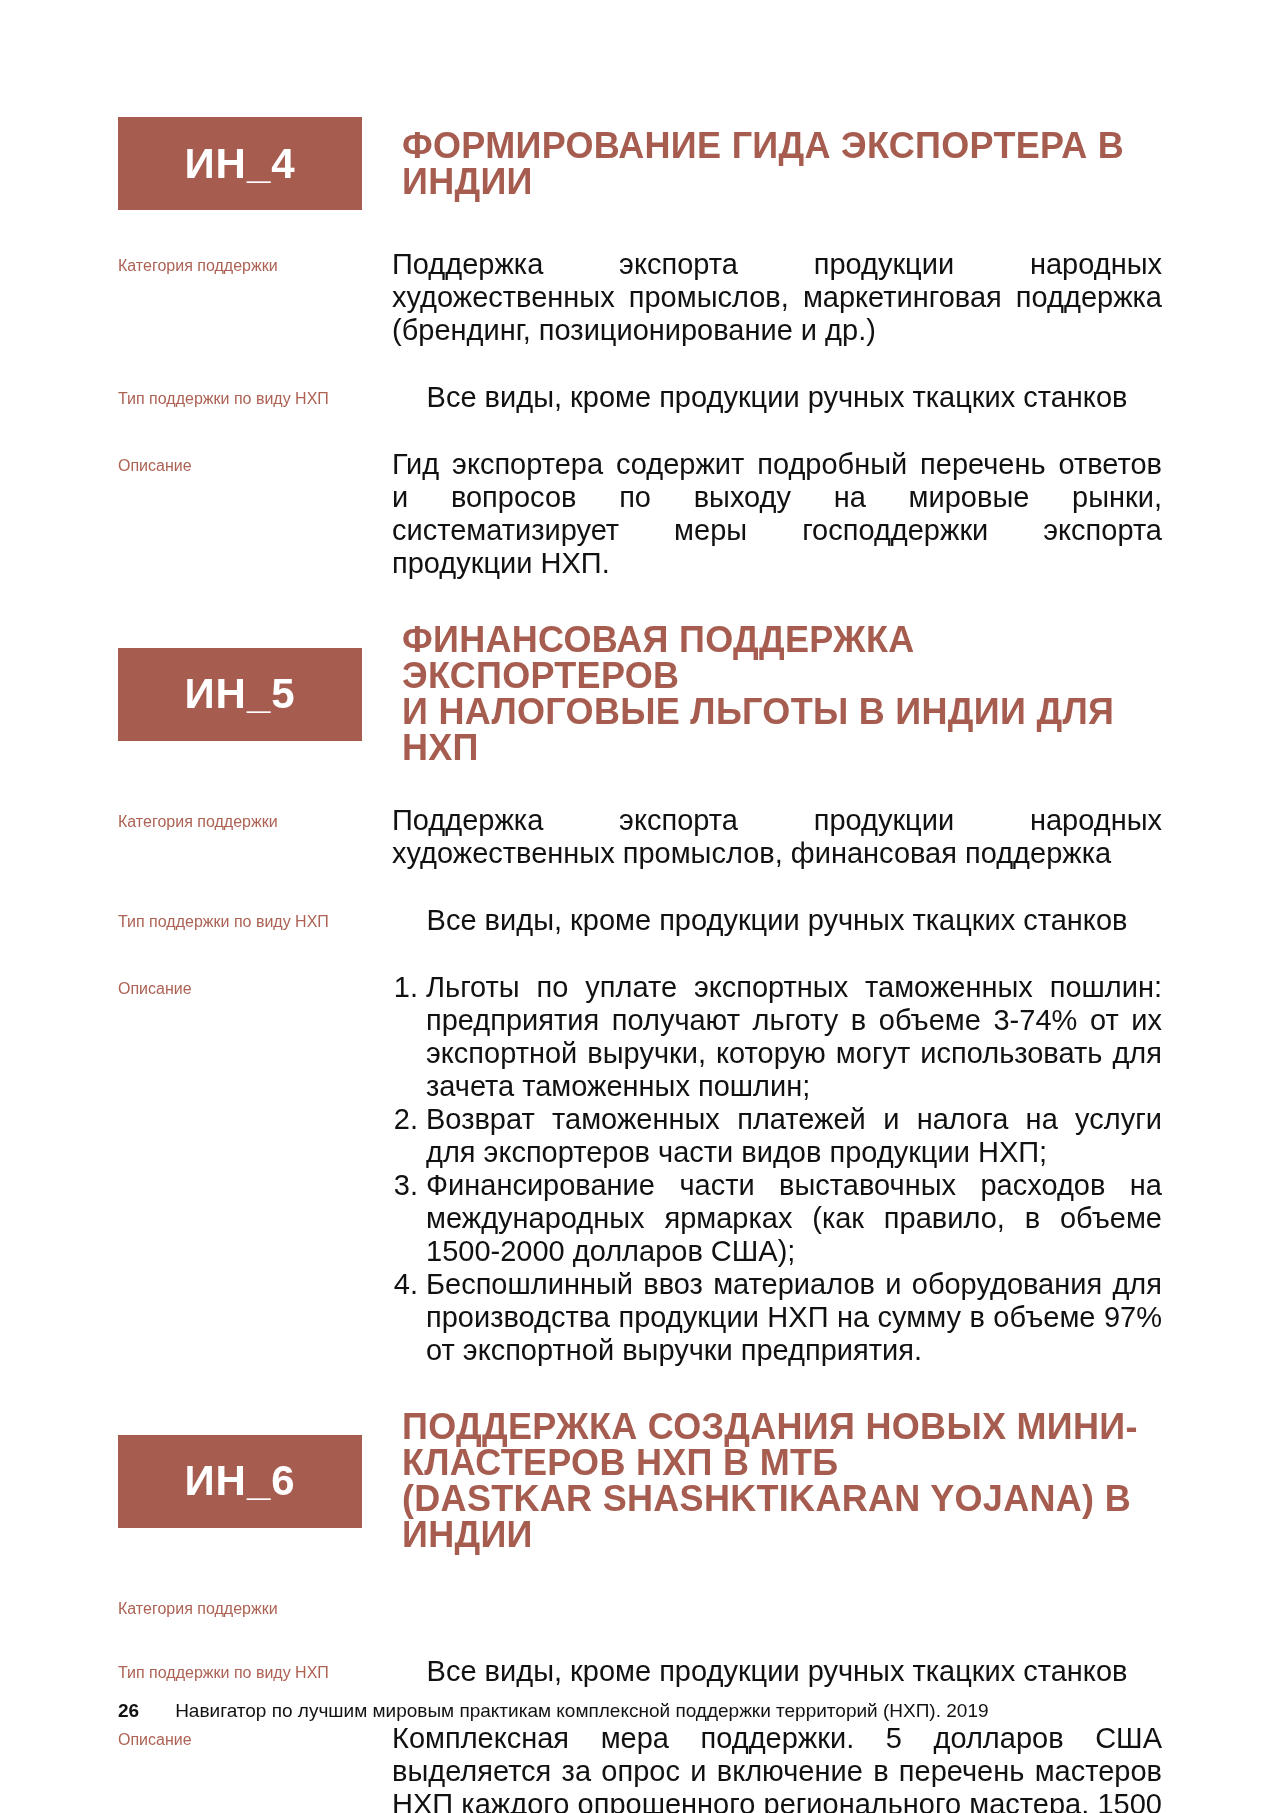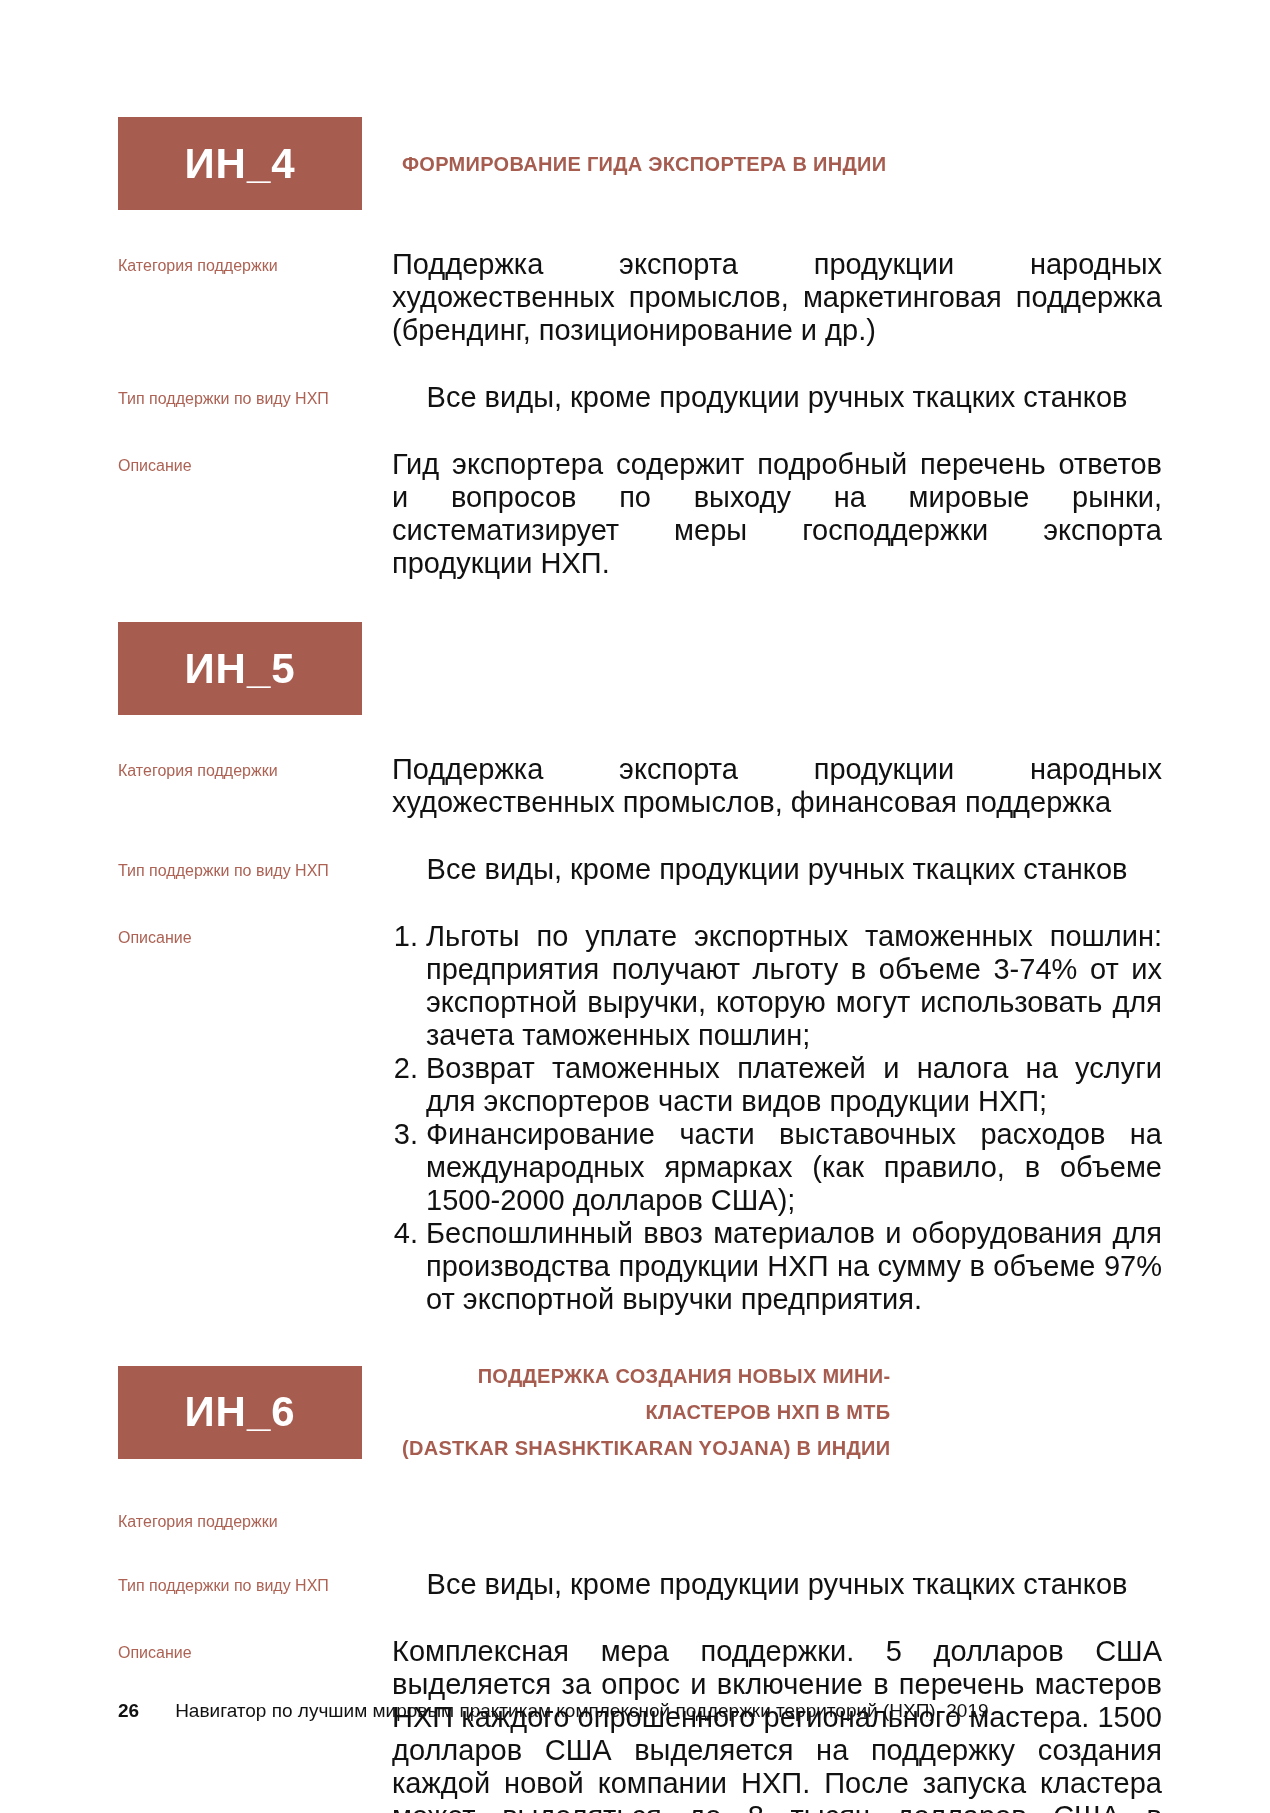--- a/index.html
+++ b/index.html
@@ -34,25 +34,24 @@
     font-weight: bold;
     display: flex;
     align-items: center;
     justify-content: center;
     flex-shrink: 0;
     letter-spacing: 1px;
   }
   .sec-title {
     margin: 0;
     color: var(--brand, #a65d50);
-    font-size: 20px;
+    font-size: 36px;
     font-weight: bold;
     line-height: 36px;
     letter-spacing: 0.3px;
-    text-align: right;
   }
   .sec-title .title-line { display: block; }
   .row {
     display: flex;
     margin-bottom: 34px;
   }
   .row .label {
     width: 250px;
     flex-shrink: 0;
     margin-right: 24px;
@@ -107,20 +106,24 @@
     </div>
     <div class="row">
       <div class="label">Описание</div>
       <div class="content">Гид экспортера содержит подробный перечень ответов и вопросов по выходу на мировые рынки, систематизирует меры господдержки экспорта продукции НХП.</div>
     </div>
   </section>
 
   <section class="practice">
     <div class="sec-head">
       <div class="code-block">ИН_5</div>
+      <h2 class="sec-title">
+        <span class="title-line">ФИНАНСОВАЯ ПОДДЕРЖКА ЭКСПОРТЕРОВ</span>
+        <span class="title-line">И НАЛОГОВЫЕ ЛЬГОТЫ В ИНДИИ ДЛЯ НХП</span>
+      </h2>
     </div>
     <div class="row">
       <div class="label">Категория поддержки</div>
       <div class="content">Поддержка экспорта продукции народных художественных промыслов, финансовая поддержка</div>
     </div>
     <div class="row">
       <div class="label">Тип поддержки по виду НХП</div>
       <div class="content single">Все виды, кроме продукции ручных ткацких станков</div>
     </div>
     <div class="row">

